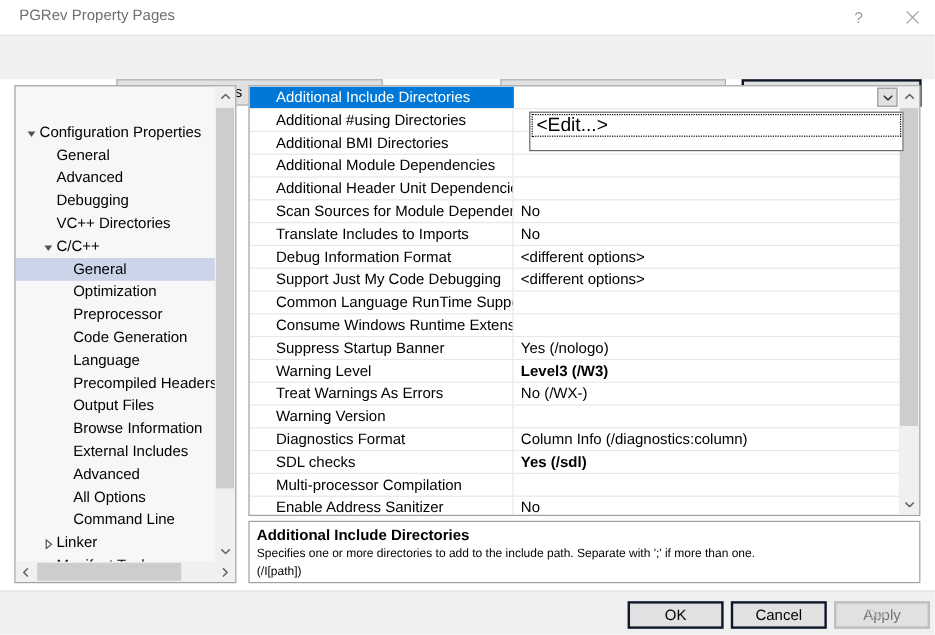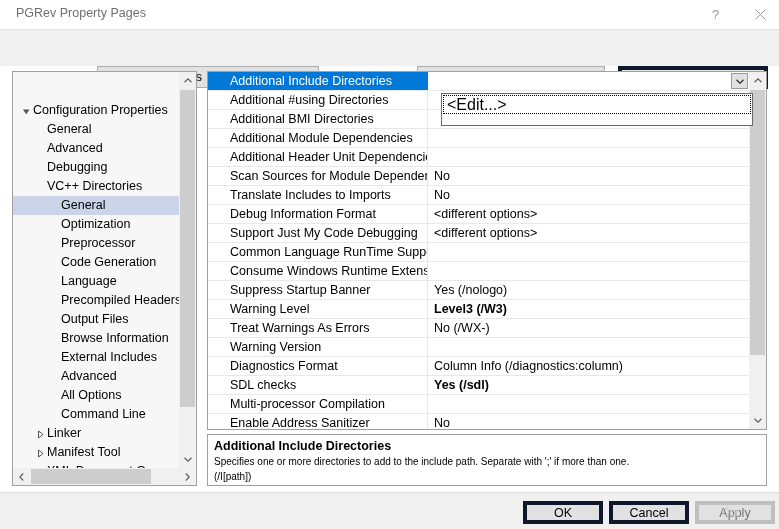--- a/index.html
+++ b/index.html
@@ -86,21 +86,21 @@
   .combo-arrow {
     position: absolute;
     right: 7px; top: 0;
     height: 20px;
     display: flex; align-items: center;
     color: #444;
   }
   .btn {
     position: absolute;
     background: #e1e1e1;
-    border: 4px solid #0f172a;
+    border: 2px solid #0f172a;
     box-sizing: border-box;
     font-family: "Liberation Sans", sans-serif;
     font-size: 12.5px;
     color: #000;
     cursor: default;
     user-select: none;
     display: flex;
     align-items: center;
     justify-content: center;
     padding: 0;
@@ -360,20 +360,23 @@
 
 <div class="tree-panel">
   <div class="tree-inner" id="tree-inner">
       <div class="tree-item"><span style="display: inline-block; width: 6px;"></span><span class="tw"><svg width="9" height="9" viewBox="0 0 9 9">
             <path d="M1,2.5 L7.5,2.5 L4.25,7.2 Z" fill="#555"></path>
           </svg></span><span class="tree-label">Configuration Properties</span></div>
       <div class="tree-item"><span style="display: inline-block; width: 20px;"></span><span class="tw"></span><span class="tree-label">General</span></div>
       <div class="tree-item"><span style="display: inline-block; width: 20px;"></span><span class="tw"></span><span class="tree-label">Advanced</span></div>
       <div class="tree-item"><span style="display: inline-block; width: 20px;"></span><span class="tw"></span><span class="tree-label">Debugging</span></div>
       <div class="tree-item"><span style="display: inline-block; width: 20px;"></span><span class="tw"></span><span class="tree-label">VC++ Directories</span></div>
+      <div class="tree-item"><span style="display: inline-block; width: 20px;"></span><span class="tw"><svg width="9" height="9" viewBox="0 0 9 9">
+            <path d="M1,2.5 L7.5,2.5 L4.25,7.2 Z" fill="#555"></path>
+          </svg></span><span class="tree-label">C/C++</span></div>
       <div class="tree-item selected"><span style="display: inline-block; width: 34px;"></span><span class="tw"></span><span class="tree-label">General</span></div>
       <div class="tree-item"><span style="display: inline-block; width: 34px;"></span><span class="tw"></span><span class="tree-label">Optimization</span></div>
       <div class="tree-item"><span style="display: inline-block; width: 34px;"></span><span class="tw"></span><span class="tree-label">Preprocessor</span></div>
       <div class="tree-item"><span style="display: inline-block; width: 34px;"></span><span class="tw"></span><span class="tree-label">Code Generation</span></div>
       <div class="tree-item"><span style="display: inline-block; width: 34px;"></span><span class="tw"></span><span class="tree-label">Language</span></div>
       <div class="tree-item"><span style="display: inline-block; width: 34px;"></span><span class="tw"></span><span class="tree-label">Precompiled Headers</span></div>
       <div class="tree-item"><span style="display: inline-block; width: 34px;"></span><span class="tw"></span><span class="tree-label">Output Files</span></div>
       <div class="tree-item"><span style="display: inline-block; width: 34px;"></span><span class="tw"></span><span class="tree-label">Browse Information</span></div>
       <div class="tree-item"><span style="display: inline-block; width: 34px;"></span><span class="tw"></span><span class="tree-label">External Includes</span></div>
       <div class="tree-item"><span style="display: inline-block; width: 34px;"></span><span class="tw"></span><span class="tree-label">Advanced</span></div>

